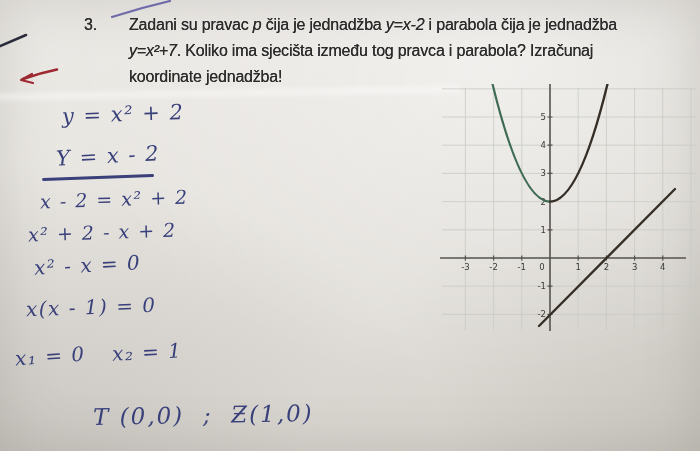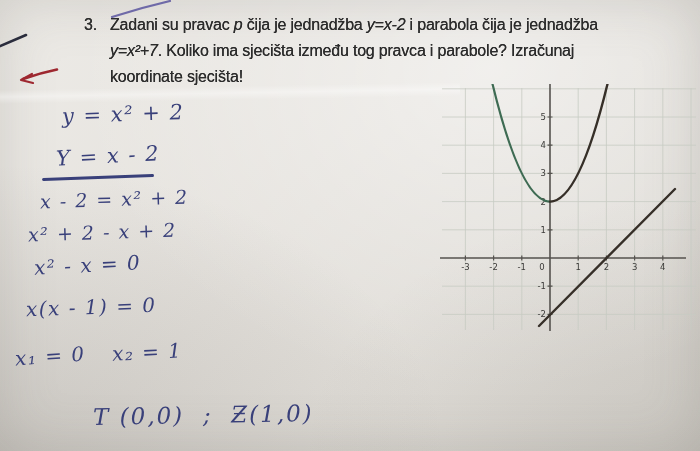--- a/index.html
+++ b/index.html
@@ -16,21 +16,21 @@
   .paper::before{ 
     content:"";position:absolute;left:0;top:86px;width:460px;height:14px;
     background:linear-gradient(to bottom, rgba(255,255,255,0), rgba(255,255,255,0.38) 50%, rgba(255,255,255,0));
     transform:rotate(-1deg);pointer-events:none;
   }
   
   .problem{position:absolute;left:84px;top:12px;width:592px;display:flex;
     color:#2c2c2c;font-size:16px;line-height:26px;letter-spacing:-0.2px;
     text-shadow:0 0 .6px currentColor;}
   .pnum{width:26px;flex:0 0 26px;}
-  .p-line{white-space:nowrap;}
+  .p-line{white-space:nowrap;margin-left:19px;}
   .p-line .it{font-style:italic;}
   
   .hw{position:absolute;color:#39407a;font-family:"DejaVu Serif", serif;
       font-style:italic;letter-spacing:1.5px;white-space:pre;}
   .l0{left:62px;top:102px;font-size:21px;transform:rotate(-2deg);}
   .l1{left:56px;top:144px;font-size:21px;transform:rotate(-3deg);}
   .l2{left:40px;top:188px;font-size:19px;transform:rotate(-2deg);}
   .l3{left:28px;top:221px;font-size:19px;transform:rotate(-2deg);}
   .l4{left:34px;top:253px;font-size:20px;transform:rotate(-3deg);}
   .l5{left:26px;top:295px;font-size:20px;transform:rotate(-2deg);}
@@ -53,22 +53,22 @@
     <path d="M-2 47 Q 12 41 26 35" fill="none" stroke-width="2.6" stroke-linecap="round" stroke="#2a2c3c"></path>
     <path d="M23 79 Q 40 73 57 69.5" fill="none" stroke-width="2.6" stroke-linecap="round" stroke="#9e2830"></path>
     <path d="M32 74 L 21 80 L 33 83" fill="none" stroke-width="2.2" stroke-linecap="round" stroke-linejoin="round" stroke="#9e2830"></path>
     <path d="M112 17 Q 140 8 170 1" fill="none" stroke-width="2.2" stroke-linecap="round" stroke="#6f6aa8"></path>
   </svg>
 
   <div class="problem">
     <div class="pnum">3.</div>
     <div id="problem-lines">
         <div class="p-line"><span>Zadani su pravac </span><span class="it">p</span><span> čija je jednadžba </span><span class="it">y=x-2</span><span> i parabola čija je jednadžba</span></div>
-        <div class="p-line"><span class="it">y=x²+7</span><span>. Koliko ima sjecišta između tog pravca i parabole? Izračunaj</span></div>
-        <div class="p-line"><span>koordinate sjecišta!</span></div>
+        <div class="p-line"><span class="it">y=x²+7</span><span>. Koliko ima sjecišta između tog pravca i parabola? Izračunaj</span></div>
+        <div class="p-line"><span>koordinate jednadžba!</span></div>
       </div>
   </div>
 
   <div class="hw l0">y = x² + 2</div>
   <div class="hw l1">Y = x - 2</div>
   <div class="hw-bar"></div>
   <div class="hw l2">x - 2 = x² + 2</div>
   <div class="hw l3">x² + 2 - x + 2</div>
   <div class="hw l4">x² - x = 0</div>
   <div class="hw l5">x(x - 1) = 0</div>

